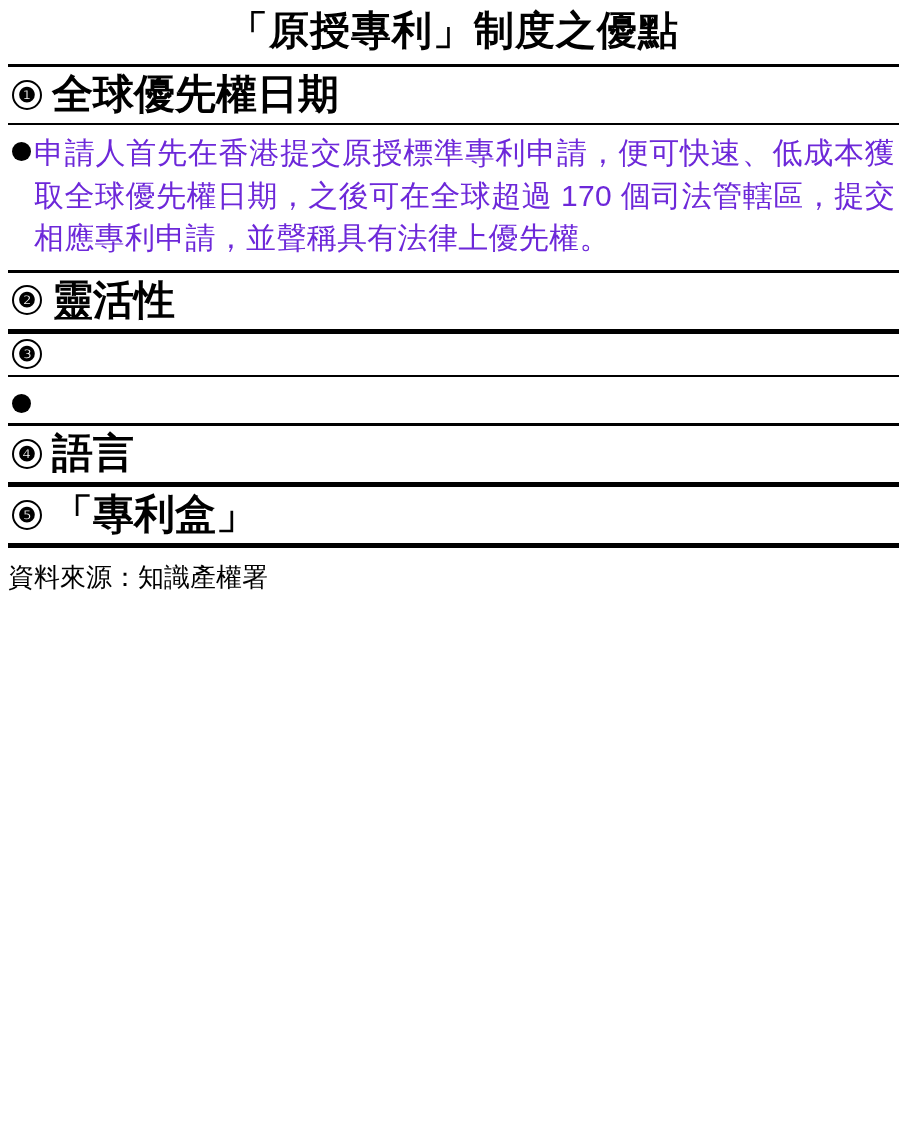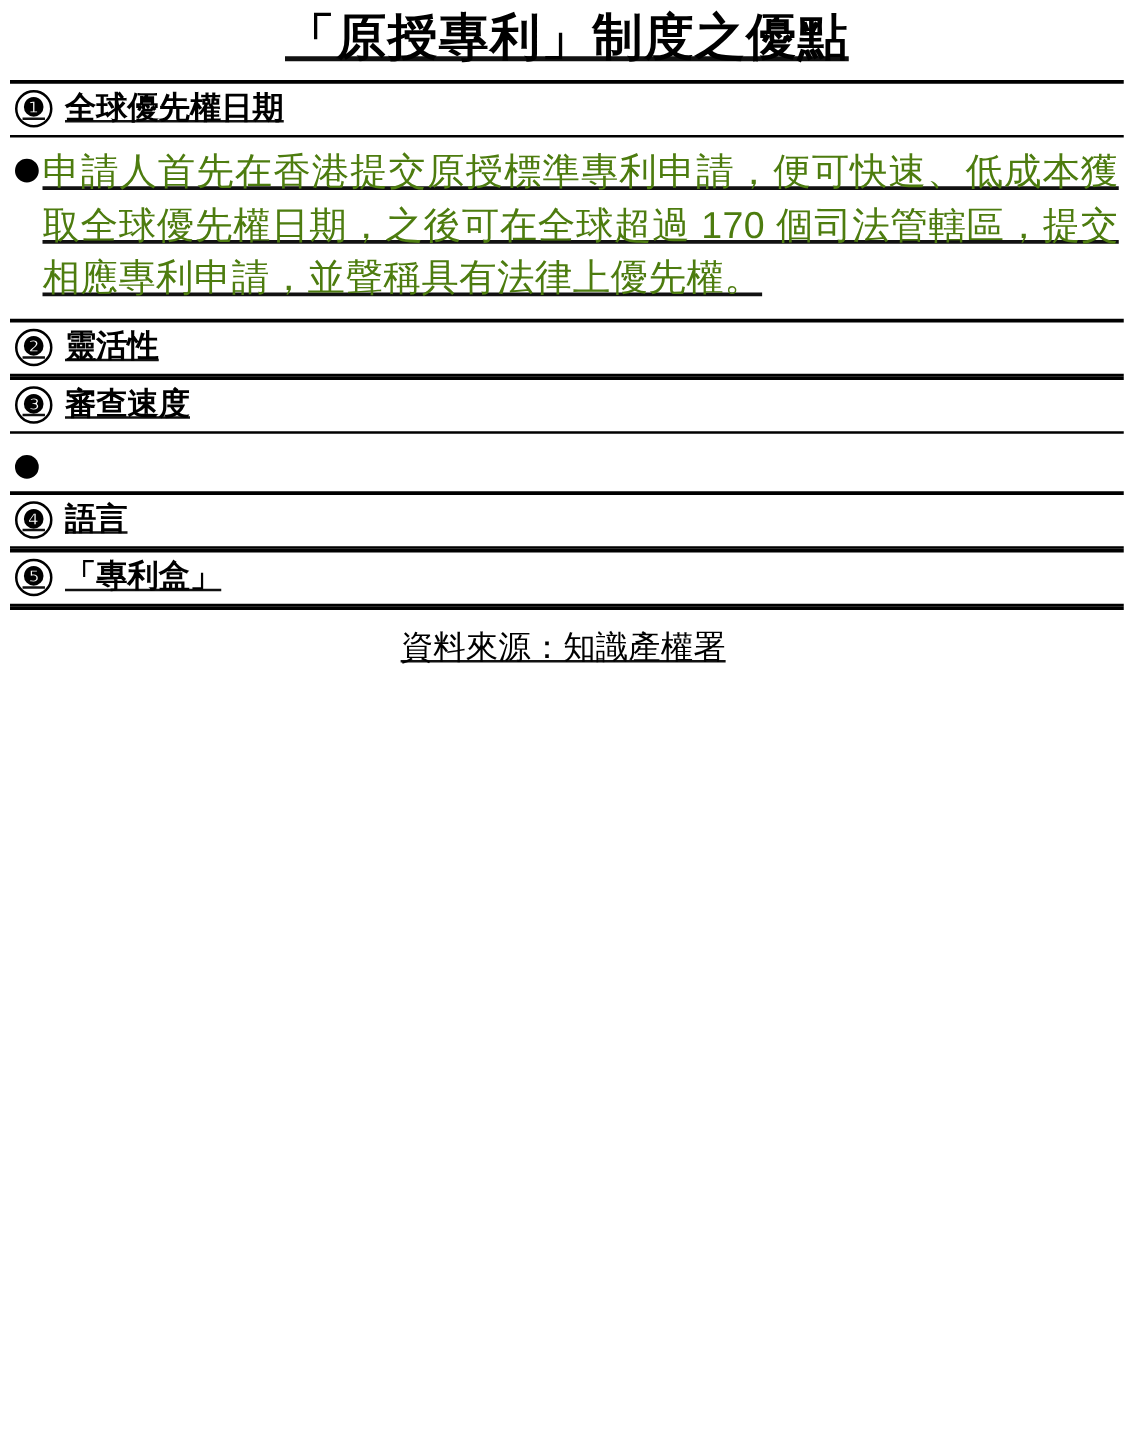--- a/index.html
+++ b/index.html
@@ -13,21 +13,20 @@
     font-family: "Liberation Sans", sans-serif;
     color: #111111;
     overflow: hidden;
   }
   .page {
     position: relative;
     width: 907px;
     height: 1144px;
     box-sizing: border-box;
     padding: 0 8px;
-    text-decoration: underline;
   }
   .title {
     text-align: center;
     font-size: 40px;
     font-weight: bold;
     letter-spacing: 1px;
     line-height: 1.2;
     padding: 6px 0 10px 0;
     color: #000000;
   }
@@ -56,21 +55,21 @@
     color: #000000;
     font-size: 20px;
     font-weight: bold;
     display: flex;
     align-items: center;
     justify-content: center;
     line-height: 1;
     box-sizing: border-box;
   }
   .head-label {
-    font-size: 25px;
+    font-size: 41px;
     font-weight: bold;
     line-height: 1.1;
     color: #000000;
   }
   .body {
     display: flex;
     align-items: flex-start;
     padding: 7px 4px 10px 4px;
   }
   .bullet {
@@ -80,24 +79,24 @@
     border-radius: 50%;
     background: #000000;
     margin-top: 10px;
     margin-right: 3px;
   }
   .body-text {
     font-size: 30px;
     line-height: 1.42;
     letter-spacing: 0.3px;
     text-align: justify;
-    color: #4d7c0f;
+    color: #6d28d9;
   }
   .source {
-    text-align: center;
+    text-align: left;
     font-size: 26px;
     padding: 12px 6px 0 0;
     font-family: "Liberation Serif", serif;
     color: #000000;
   }
 </style>
 </head>
 <body>
 
 <div class="page">
@@ -120,21 +119,20 @@
   <div class="section">
     <div class="section-head">
       <span class="num">❷</span>
       <span class="head-label">靈活性</span>
     </div>
   </div>
 
   <div class="section">
     <div class="section-head">
       <span class="num">❸</span>
-      <span class="head-label">審查速度</span>
     </div>
     <div class="body">
       <span class="bullet"></span>
     </div>
   </div>
 
   <div class="section">
     <div class="section-head">
       <span class="num">❹</span>
       <span class="head-label">語言</span>

